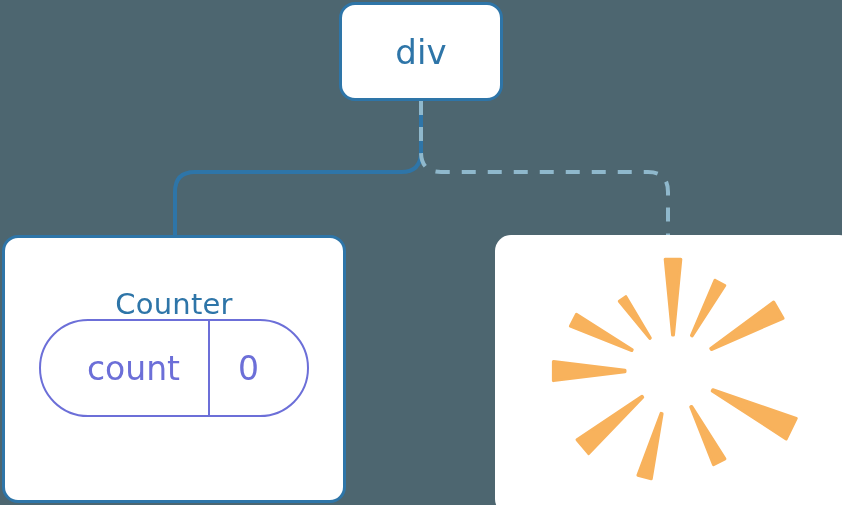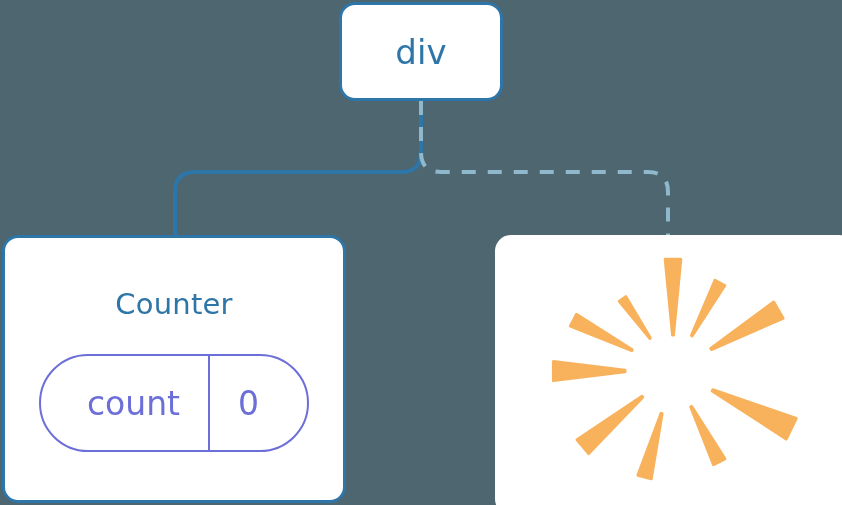--- a/index.html
+++ b/index.html
@@ -75,21 +75,20 @@
     line-height: 1;
     margin-top: 52px;
     letter-spacing: 0.2px;
   }
 
   
   .state-pill {
     position: relative;
     display: flex;
     align-items: stretch;
-    margin-top: 35px;
     height: 98px;
     border: 2px solid #6c6fd8;
     border-radius: 49px;
     background: #ffffff;
     box-sizing: border-box;
   }
   .pill-key {
     display: flex;
     align-items: center;
     justify-content: center;

